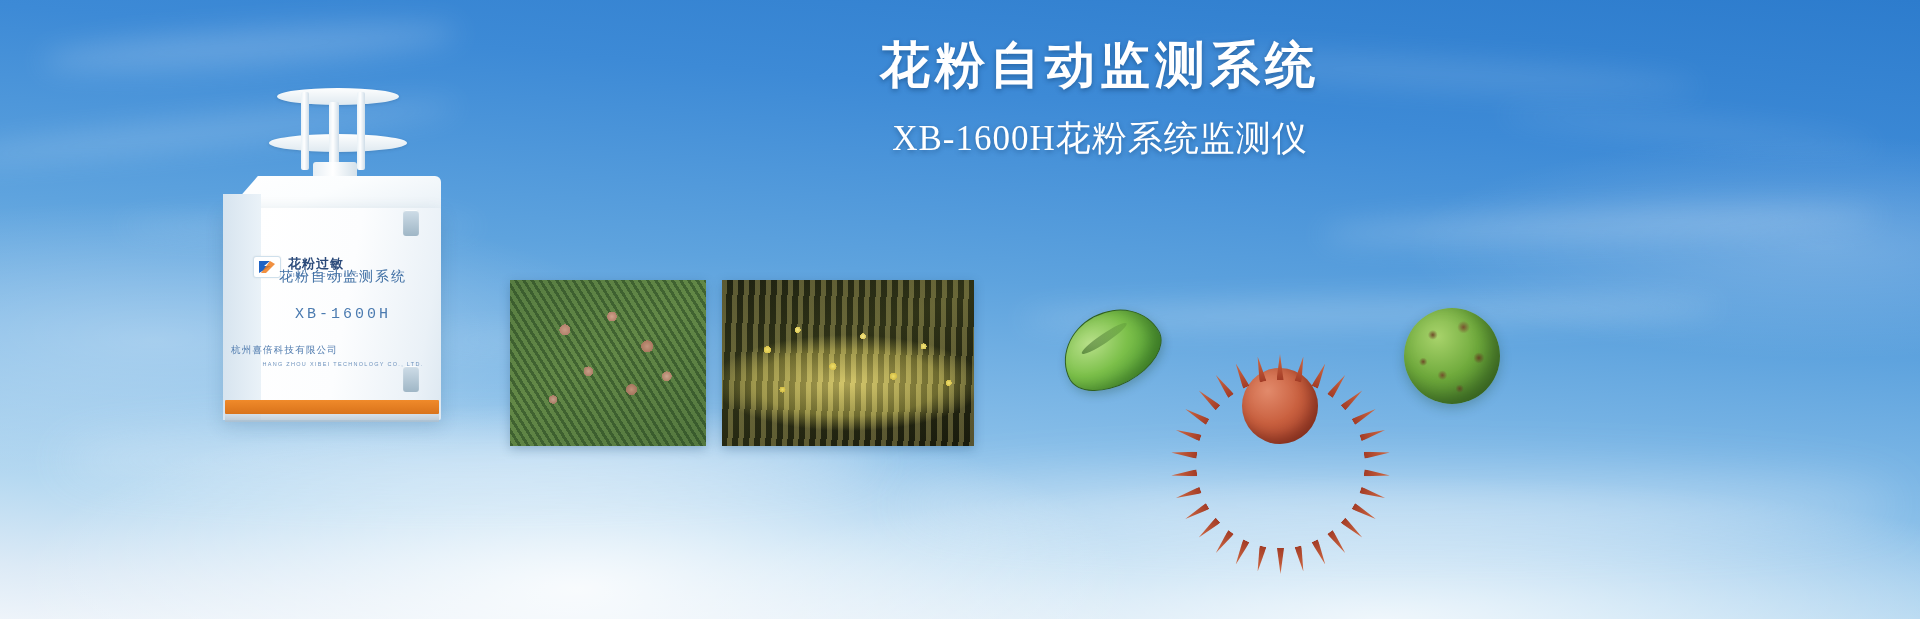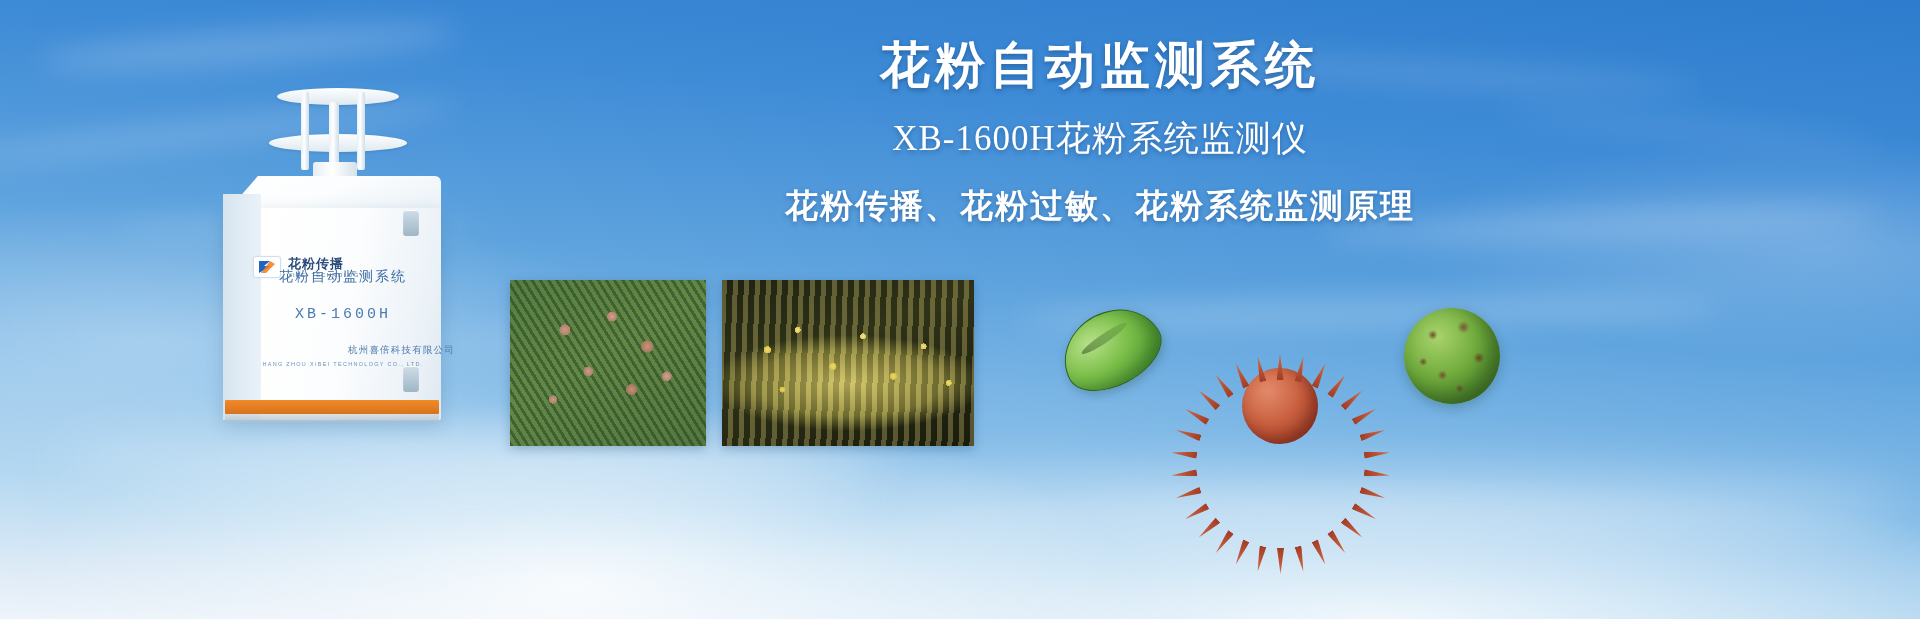--- a/index.html
+++ b/index.html
@@ -66,21 +66,21 @@
   .logo-mark svg{position:absolute;left:3px;top:2px;}
   .logo-txt{display:flex;flex-direction:column;line-height:1;}
   .logo-cn{font-size:13px;color:#2b4a7a;letter-spacing:1px;font-weight:600;}
   .logo-en{font-size:6px;color:#5d7fae;letter-spacing:1.1px;margin-top:2px;}
 
   .dev-title{position:absolute;left:0;top:190px;width:250px;text-align:center;
     font-size:14px;color:#3f6fa4;letter-spacing:2px;padding-left:26px;box-sizing:border-box;}
   .dev-model{position:absolute;left:0;top:228px;width:250px;text-align:center;
     font-size:15px;color:#4b7bb0;letter-spacing:3px;padding-left:26px;box-sizing:border-box;
     font-family:"Liberation Mono", monospace;}
-  .dev-company{position:absolute;left:0;top:266px;width:250px;text-align:right;
+  .dev-company{position:absolute;left:0;top:266px;width:250px;text-align:left;
     font-size:9.5px;color:#4d79ad;letter-spacing:1.2px;padding-left:26px;box-sizing:border-box;}
   .dev-company-en{position:absolute;left:0;top:283px;width:250px;text-align:center;
     font-size:5.5px;color:#6f93bd;letter-spacing:1.3px;padding-left:26px;box-sizing:border-box;}
 
   
   .headings{position:absolute;left:600px;top:0;width:1000px;text-align:center;}
   .h-main{margin-top:38px;font-size:50px;font-weight:bold;color:#ffffff;letter-spacing:5px;
     text-shadow:0 2px 5px rgba(12,50,95,.45);line-height:1.1;}
   .h-sub{margin-top:22px;font-family:"Liberation Serif", serif;font-size:35px;font-weight:normal;
     color:#ffffff;letter-spacing:1px;text-shadow:0 2px 5px rgba(12,50,95,.40);}
@@ -176,35 +176,34 @@
     <div class="base-shadow"></div>
 
     <div class="logo-row">
       <span class="logo-mark">
         <svg width="20" height="16" viewBox="0 0 20 16">
           <path d="M2 2 L13 2 L7 7 L14 7 L2 14 Z" fill="#1f63c4"></path>
           <path d="M13 2 L18 5 L9 14 L4 14 Z" fill="#ef7c1f" opacity="0.85"></path>
         </svg>
       </span>
       <span class="logo-txt">
-        <span class="logo-cn">花粉传播</span>
+        <span class="logo-cn">花粉过敏</span>
         <span class="logo-en">XIBEI TECHNOLOGY</span>
       </span>
     </div>
 
     <div class="dev-title">花粉自动监测系统</div>
     <div class="dev-model">XB-1600H</div>
     <div class="dev-company">杭州喜倍科技有限公司</div>
     <div class="dev-company-en">HANG ZHOU XIBEI TECHNOLOGY CO., LTD.</div>
   </div>
 
   <div class="headings">
     <div class="h-main">花粉自动监测系统</div>
     <div class="h-sub">XB-1600H花粉系统监测仪</div>
-    <div class="h-tag">花粉传播、花粉过敏、花粉系统监测原理</div>
   </div>
 
   <div class="photo photo-cypress"></div>
   <div class="photo photo-catkin"></div>
 
   <div class="grain grain-green"></div>
   <div class="grain grain-spiky">
     <div class="core"></div>
   <div class="spike" style="transform: rotate(0deg) translateY(-52px);"></div>
       <div class="spike" style="transform: rotate(12deg) translateY(-52px);"></div>

